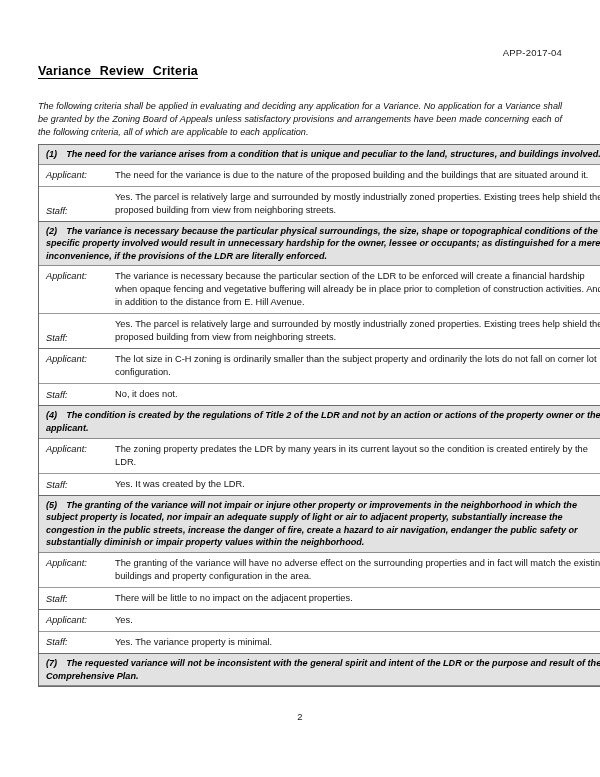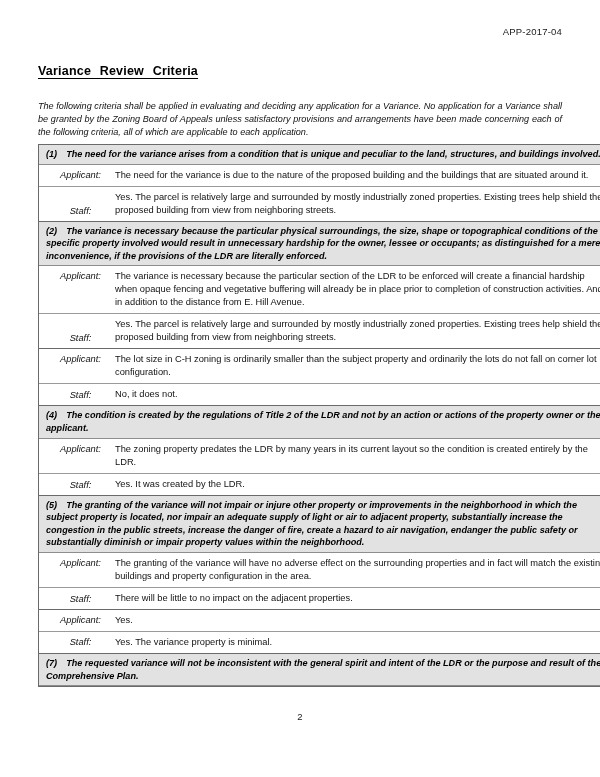--- a/index.html
+++ b/index.html
@@ -20,21 +20,21 @@
     width: 600px;
     height: 777px;
     box-sizing: border-box;
     background: #ffffff;
     overflow: hidden;
   }
 
   
   .doc-header {
     position: absolute;
-    top: 26px;
+    top: 47px;
     right: 38px;
     font-size: 9.5px;
     letter-spacing: 0.2px;
     color: #1a1a1a;
   }
 
   
   .doc-title {
     position: absolute;
     top: 64px;
@@ -102,21 +102,20 @@
     border-bottom: none;
   }
   .qa-label {
     flex: 0 0 76px;
     padding: 4px 0 4px 7px;
     font-size: 9.3px;
     font-style: italic;
     line-height: 13px;
     color: #111;
     box-sizing: border-box;
-    text-align: center;
   }
   .qa-label.drop {
     align-self: flex-end;
     padding-bottom: 3px;
   }
   .qa-text {
     flex: 1 1 auto;
     padding: 4px 7px 4px 0;
     font-size: 9.3px;
     line-height: 13px;

